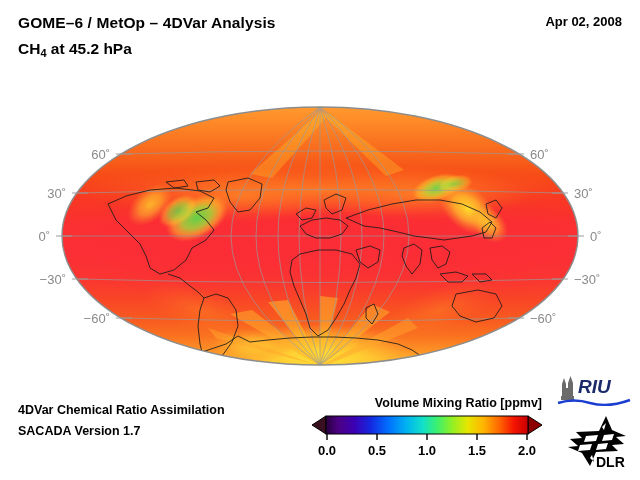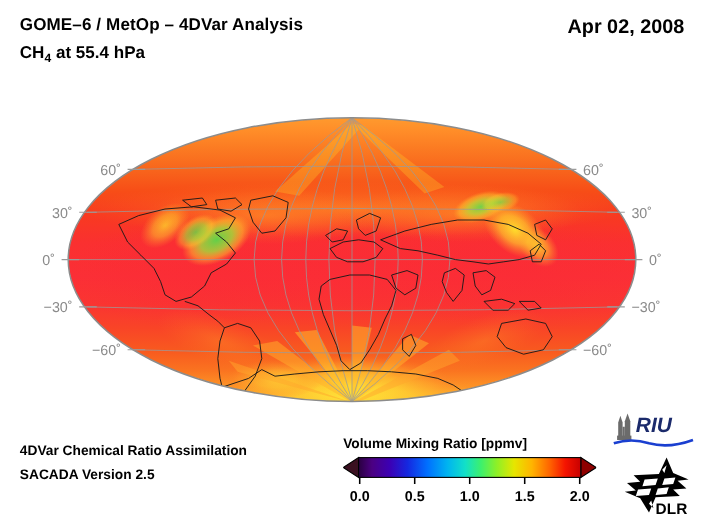--- a/index.html
+++ b/index.html
@@ -23,21 +23,21 @@
     top: 14px;
     font-size: 15.5px;
     font-weight: bold;
     letter-spacing: 0.1px;
     white-space: nowrap;
   }
   #header-date {
     position: absolute;
     right: 18px;
     top: 14px;
-    font-size: 18px;
+    font-size: 13px;
     font-weight: bold;
     white-space: nowrap;
   }
   #header-subtitle {
     position: absolute;
     left: 18px;
     top: 40px;
     font-size: 15.5px;
     font-weight: bold;
     white-space: nowrap;
@@ -82,21 +82,21 @@
   
   #colorbar-block {
     position: absolute;
     left: 312px;
     top: 396px;
     width: 230px;
   }
   #colorbar-title {
     font-size: 12.5px;
     font-weight: bold;
-    text-align: left;
+    text-align: right;
     white-space: nowrap;
     margin-bottom: 4px;
   }
   #colorbar-svg {
     display: block;
   }
   .cb-tick-label {
     font-family: "Liberation Sans", sans-serif;
     font-size: 13px;
     font-weight: bold;
@@ -117,21 +117,21 @@
     top: 414px;
     width: 66px;
     height: 56px;
   }
 </style>
 </head>
 <body>
 
 <div id="header-title">GOME–6 / MetOp – 4DVar Analysis</div>
 <div id="header-date">Apr 02, 2008</div>
-<div id="header-subtitle"><span>CH</span><sub>4</sub><span> at 55.4 hPa</span></div>
+<div id="header-subtitle"><span>CH</span><sub>4</sub><span> at 45.2 hPa</span></div>
 
 <div id="map-panel">
 <svg id="map-svg" width="640" height="296" viewBox="0 0 640 296">
   <defs>
 
     <clipPath id="globeClip">
       <ellipse cx="320" cy="158" rx="258" ry="129"></ellipse>
     </clipPath>
 
     <linearGradient id="latBand" x1="0" y1="0" x2="0" y2="1">
@@ -329,21 +329,21 @@
     <text class="axis-label" x="66" y="206" text-anchor="end">−30˚</text>
     <text class="axis-label" x="574" y="206" text-anchor="start">−30˚</text>
     <text class="axis-label" x="110" y="245" text-anchor="end">−60˚</text>
     <text class="axis-label" x="530" y="245" text-anchor="start">−60˚</text>
   </g>
 </svg>
 </div>
 
 <div id="footer-text">
   <div>4DVar Chemical Ratio Assimilation</div>
-  <div>SACADA Version 2.5</div>
+  <div>SACADA Version 1.7</div>
 </div>
 
 <div id="colorbar-block">
   <div id="colorbar-title">Volume Mixing Ratio [ppmv]</div>
   <svg id="colorbar-svg" width="230" height="46" viewBox="0 0 230 46">
     <defs>
       <linearGradient id="cbGrad" x1="0" y1="0" x2="1" y2="0">
           <stop offset="0%" stop-color="#2a0040"></stop>
           <stop offset="6%" stop-color="#4b0082"></stop>
           <stop offset="14.000000000000002%" stop-color="#3c00b4"></stop>

